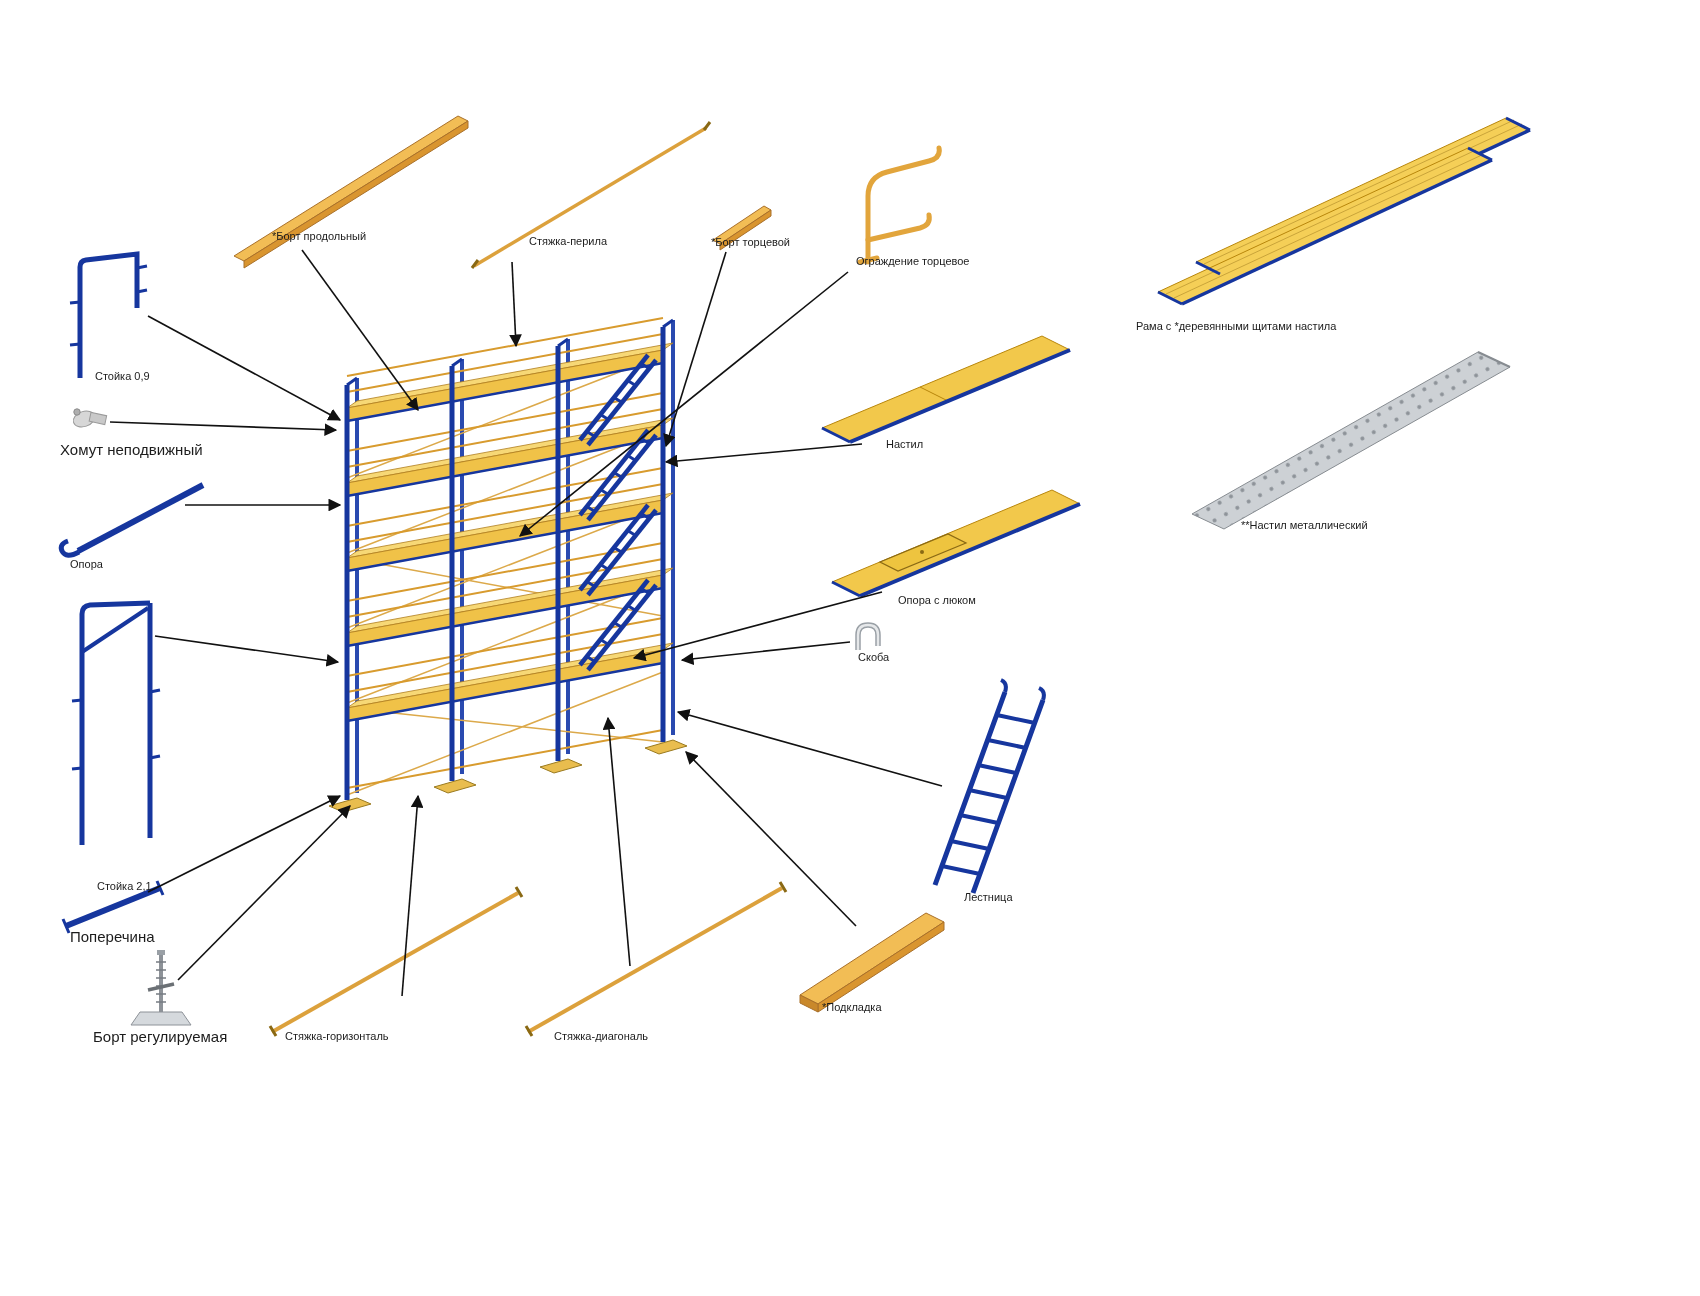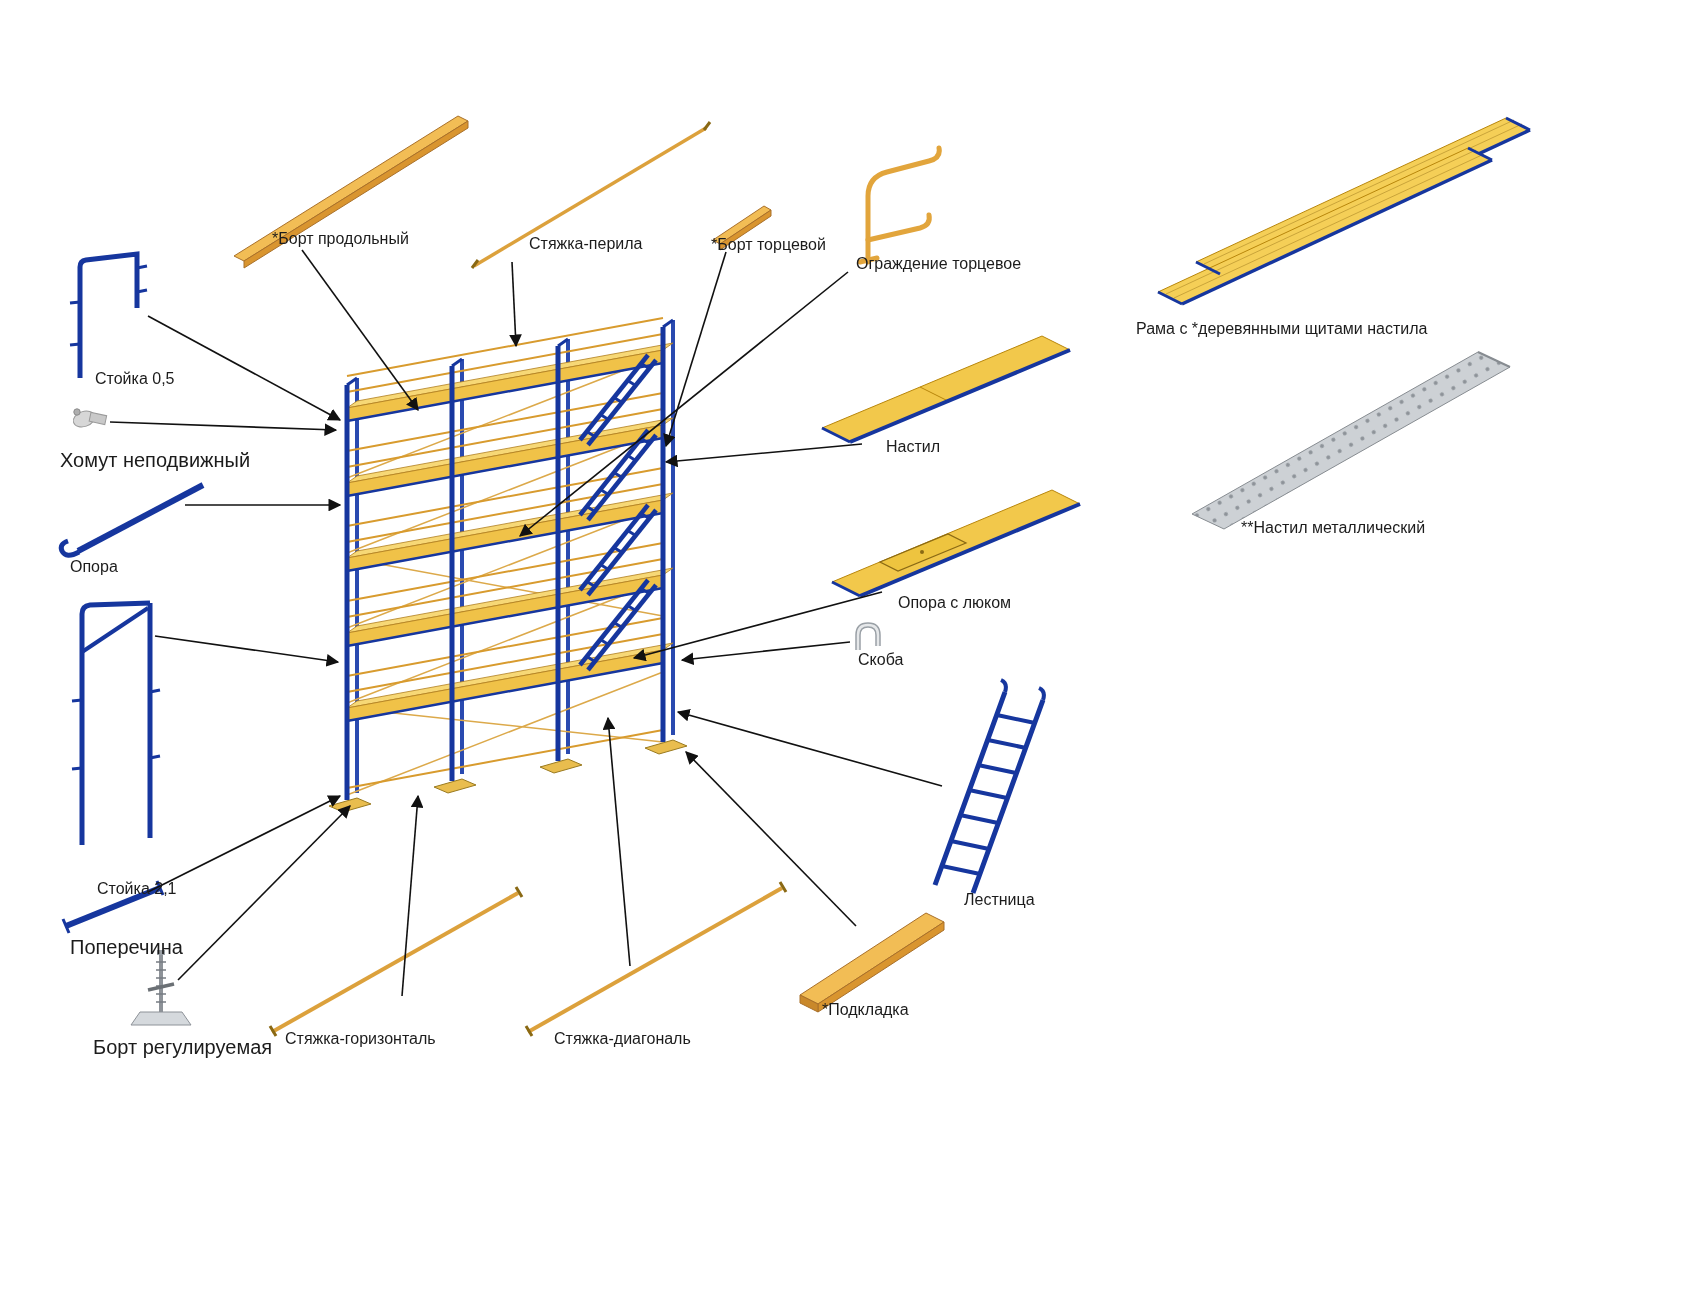--- a/index.html
+++ b/index.html
@@ -1,20 +1,20 @@
 <!DOCTYPE html>
 <html><head>
 <meta charset="utf-8">
 <style>
   html,body{margin:0;padding:0;background:#ffffff;}
   #stage{position:relative;width:1700px;height:1296px;background:#ffffff;overflow:hidden;
          font-family:"Liberation Sans", sans-serif;}
   #diagram-svg{position:absolute;left:0;top:0;}
-  .lbl{position:absolute;white-space:nowrap;font-size:16px;color:#1c1c1c;}
-  .lbl.small{font-size:20px;margin-top:8px;}
+  .lbl{position:absolute;white-space:nowrap;font-size:11px;color:#1c1c1c;}
+  .lbl.small{font-size:15px;}
 </style>
 </head>
 <body>
 
 <div id="stage">
 
 <svg id="diagram-svg" width="1700" height="1296" viewBox="0 0 1700 1296">
   <defs>
     <marker id="ah" viewBox="0 0 10 10" refX="9" refY="5" markerWidth="8" markerHeight="8" orient="auto-start-reverse">
       <path d="M0,0 L10,5 L0,10 z" fill="#111111"></path>
@@ -200,21 +200,21 @@
     <path d="M862,444 L666,462" marker-end="url(#ah)"></path>
     <path d="M882,592 L634,658" marker-end="url(#ah)"></path>
     <path d="M850,642 L682,660" marker-end="url(#ah)"></path>
     <path d="M942,786 L678,712" marker-end="url(#ah)"></path>
     <path d="M856,926 L686,752" marker-end="url(#ah)"></path>
     <path d="M402,996 L418,796" marker-end="url(#ah)"></path>
     <path d="M630,966 L608,718" marker-end="url(#ah)"></path>
   </g>
 </svg>
 
-  <div class="lbl" style="left:95px;top:370px">Стойка 0,5</div>
+  <div class="lbl" style="left:95px;top:370px">Стойка 0,9</div>
   <div class="lbl small" style="left:60px;top:441px">Хомут неподвижный</div>
   <div class="lbl" style="left:70px;top:558px">Опора</div>
   <div class="lbl" style="left:97px;top:880px">Стойка 2,1</div>
   <div class="lbl small" style="left:70px;top:928px">Поперечина</div>
   <div class="lbl small" style="left:93px;top:1028px">Борт регулируемая</div>
   <div class="lbl" style="left:272px;top:230px">*Борт продольный</div>
   <div class="lbl" style="left:529px;top:235px">Стяжка-перила</div>
   <div class="lbl" style="left:711px;top:236px">*Борт торцевой</div>
   <div class="lbl" style="left:856px;top:255px">Ограждение торцевое</div>
   <div class="lbl" style="left:886px;top:438px">Настил</div>

